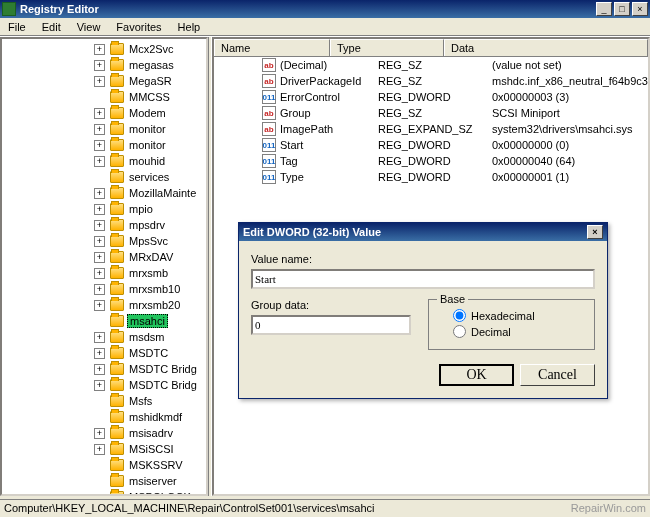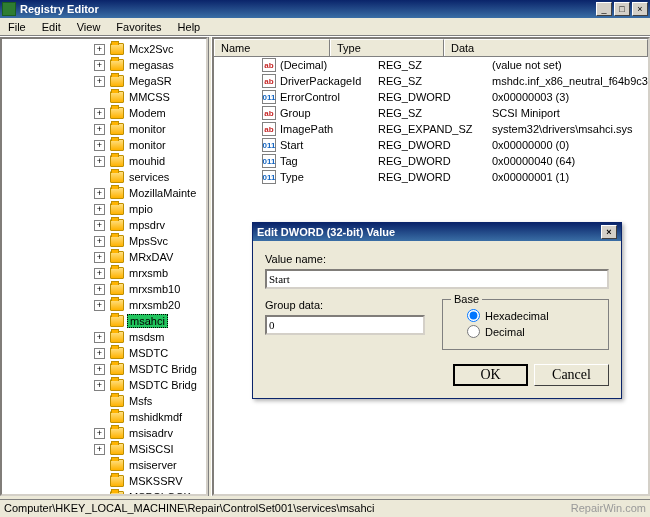--- a/index.html
+++ b/index.html
@@ -24,21 +24,21 @@
 .list-header { display: flex; background: #ece9d8; border-bottom: 1px solid #808080; }
 .list-header-cell { padding: 2px 6px; border-right: 1px solid #808080; border-top: 1px solid #fff; border-left: 1px solid #fff; height: 17px; }
 .list-body { }
 .list-row { display: flex; height: 16px; align-items: center; margin-left: 42px; }
 .list-cell { padding: 0 6px; overflow: hidden; white-space: nowrap; }
 .val-icon { width: 14px; height: 14px; border: 1px solid #808080; margin-right: 4px; display: inline-flex; align-items: center; justify-content: center; font-size: 8px; font-weight: bold; flex-shrink: 0; }
 .val-icon.str { color: #c62828; }
 .val-icon.dw { color: #1565c0; }
 .status-bar { position: absolute; bottom: 0; left: 0; right: 0; height: 18px; background: #ece9d8; border-top: 1px solid #808080; padding: 2px 4px; font-size: 11px; display: flex; justify-content: space-between; }
 .watermark { color: #999; }
-.dialog { position: absolute; left: 252px; top: 222px; width: 370px; background: #ece9d8; border: 1px solid #0a246a; box-shadow: 2px 2px 4px rgba(0,0,0,.3); }
+.dialog { position: absolute; left: 238px; top: 222px; width: 370px; background: #ece9d8; border: 1px solid #0a246a; box-shadow: 2px 2px 4px rgba(0,0,0,.3); }
 .dlg-title { background: linear-gradient(#0a246a, #3a6ea5); color: #fff; height: 18px; display: flex; align-items: center; padding: 0 4px; font-weight: bold; }
 .dlg-title .title { flex: 1; }
 .dlg-body { padding: 12px; }
 .dlg-label { margin-bottom: 4px; }
 .dlg-field { width: 100%; border: 2px inset #d4d0c8; background: #fff; padding: 2px; font-family: Tahoma; font-size: 11px; height: 20px; }
 .dlg-row { display: flex; gap: 10px; margin-top: 10px; }
 .dlg-col { flex: 1; }
 .fieldset { border: 1px solid #808080; padding: 6px 10px 8px; position: relative; }
 .fieldset-legend { position: absolute; top: -7px; left: 8px; background: #ece9d8; padding: 0 3px; }
 .radio-row { display: flex; align-items: center; margin: 3px 14px; gap: 5px; }
@@ -197,26 +197,26 @@
           <span class="tree-label">msisadrv</span>
         </div>
         <div class="tree-row" style="padding-left: 90px;">
           <span class="expander">+</span>
           <span class="folder-icon"></span>
           <span class="tree-label">MSiSCSI</span>
         </div>
         <div class="tree-row" style="padding-left: 90px;">
           <span style="width: 13px; display: inline-block;"></span>
           <span class="folder-icon"></span>
+          <span class="tree-label">MSKSSRV</span>
+        </div>
+        <div class="tree-row" style="padding-left: 90px;">
+          <span style="width: 13px; display: inline-block;"></span>
+          <span class="folder-icon"></span>
           <span class="tree-label">msiserver</span>
-        </div>
-        <div class="tree-row" style="padding-left: 90px;">
-          <span style="width: 13px; display: inline-block;"></span>
-          <span class="folder-icon"></span>
-          <span class="tree-label">MSKSSRV</span>
         </div>
         <div class="tree-row" style="padding-left: 90px;">
           <span style="width: 13px; display: inline-block;"></span>
           <span class="folder-icon"></span>
           <span class="tree-label">MSPCLOCK</span>
         </div>
       </div>
   </div>
   <div class="divider"></div>
   <div class="list-panel">

